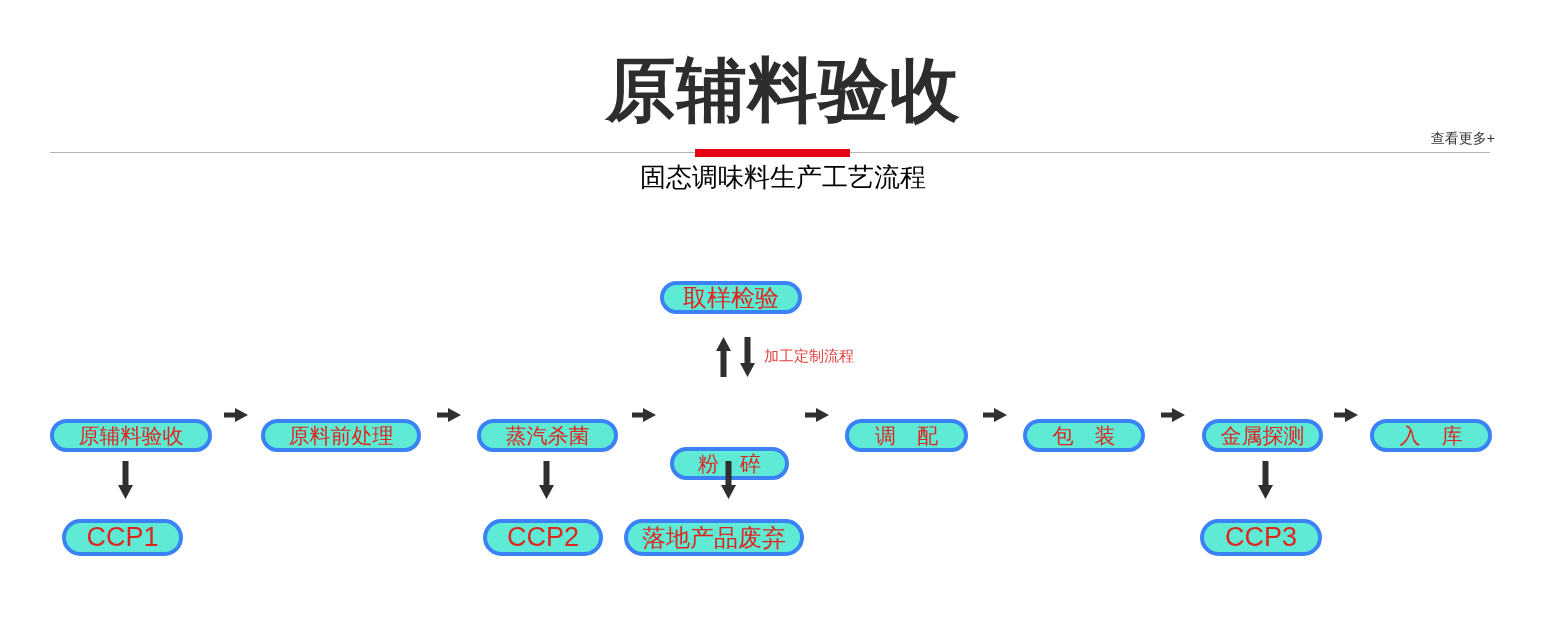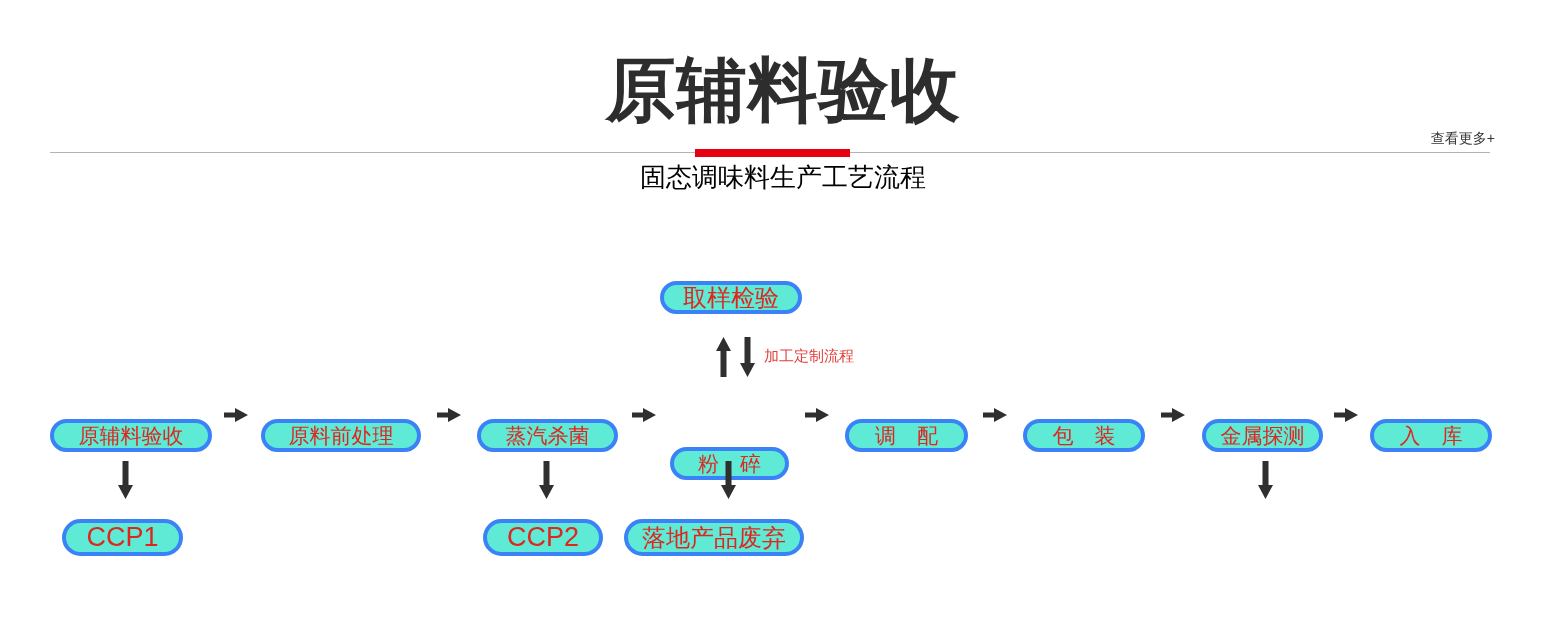--- a/index.html
+++ b/index.html
@@ -156,14 +156,15 @@
   </span>
   <span class="arrow" style="left:1258px;top:461px;">
     <svg width="15" height="38" viewBox="0 0 15 38">
         <path d="M4.5 0 H10.5 V24 H15 L7.5 38 L0 24 H4.5 Z"></path>
       </svg>
   </span>
 
   <div class="node bottom ccp" style="left:62px;width:121px;">CCP1</div>
   <div class="node bottom ccp" style="left:483px;width:120px;">CCP2</div>
   <div class="node bottom" style="left:624px;width:180px;">落地产品废弃</div>
+  <div class="node bottom ccp" style="left:1200px;width:122px;">CCP3</div>
 
 </div>
 
 </body></html>

